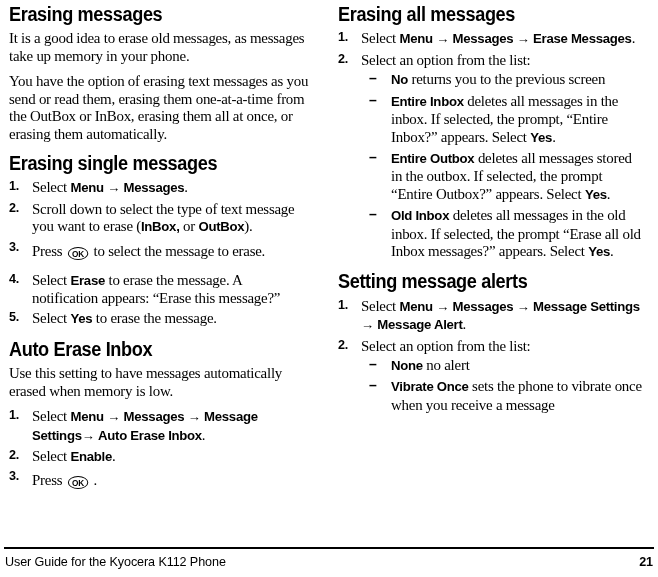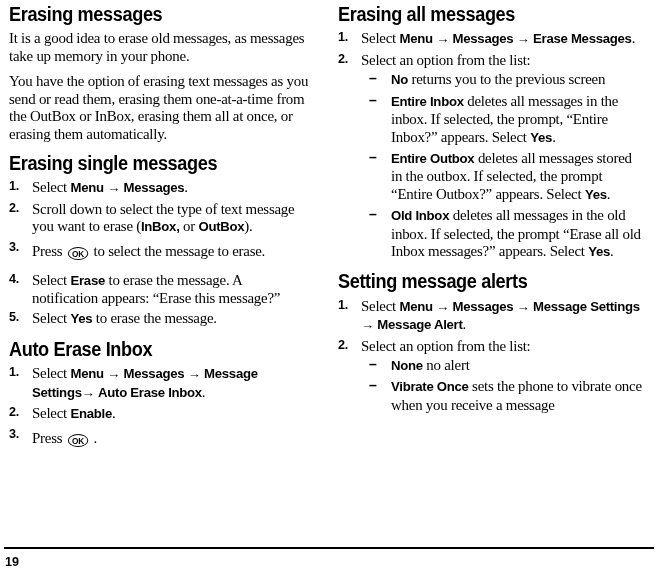--- a/index.html
+++ b/index.html
@@ -220,20 +220,23 @@
             <span class="num">4.</span>
             <span class="step-text">Select <b class="ui">Erase</b> to erase the message. A notification appears: “Erase this message?”</span>
           </li>
           <li>
             <span class="num">5.</span>
             <span class="step-text">Select <b class="ui">Yes</b> to erase the message.</span>
           </li>
         </ol>
 
       <h2 class="section-head tight-top">Auto Erase Inbox</h2>
+      <div>
+          <p class="body">Use this setting to have messages automatically erased when memory is low.</p>
+        </div>
       <ol class="steps">
           <li>
             <span class="num">1.</span>
             <span class="step-text">Select <b class="ui">Menu</b><span class="arrow"> → </span><b class="ui">Messages</b><span class="arrow"> → </span><b class="ui">Message Settings</b><span class="arrow">→ </span><b class="ui">Auto Erase Inbox</b>.</span>
           </li>
           <li>
             <span class="num">2.</span>
             <span class="step-text">Select <b class="ui">Enable</b>.</span>
           </li>
           <li>
@@ -298,17 +301,18 @@
           </li>
         </ol>
 
     </div>
 
   </div>
 
   <div class="footer">
     <div class="footer-rule"></div>
     <div class="footer-inner">
-      <span class="footer-page">19</span>
+      <span>User Guide for the Kyocera K112 Phone</span>
+      <span class="footer-page">21</span>
     </div>
   </div>
 
 </div>
 
 </body></html>

